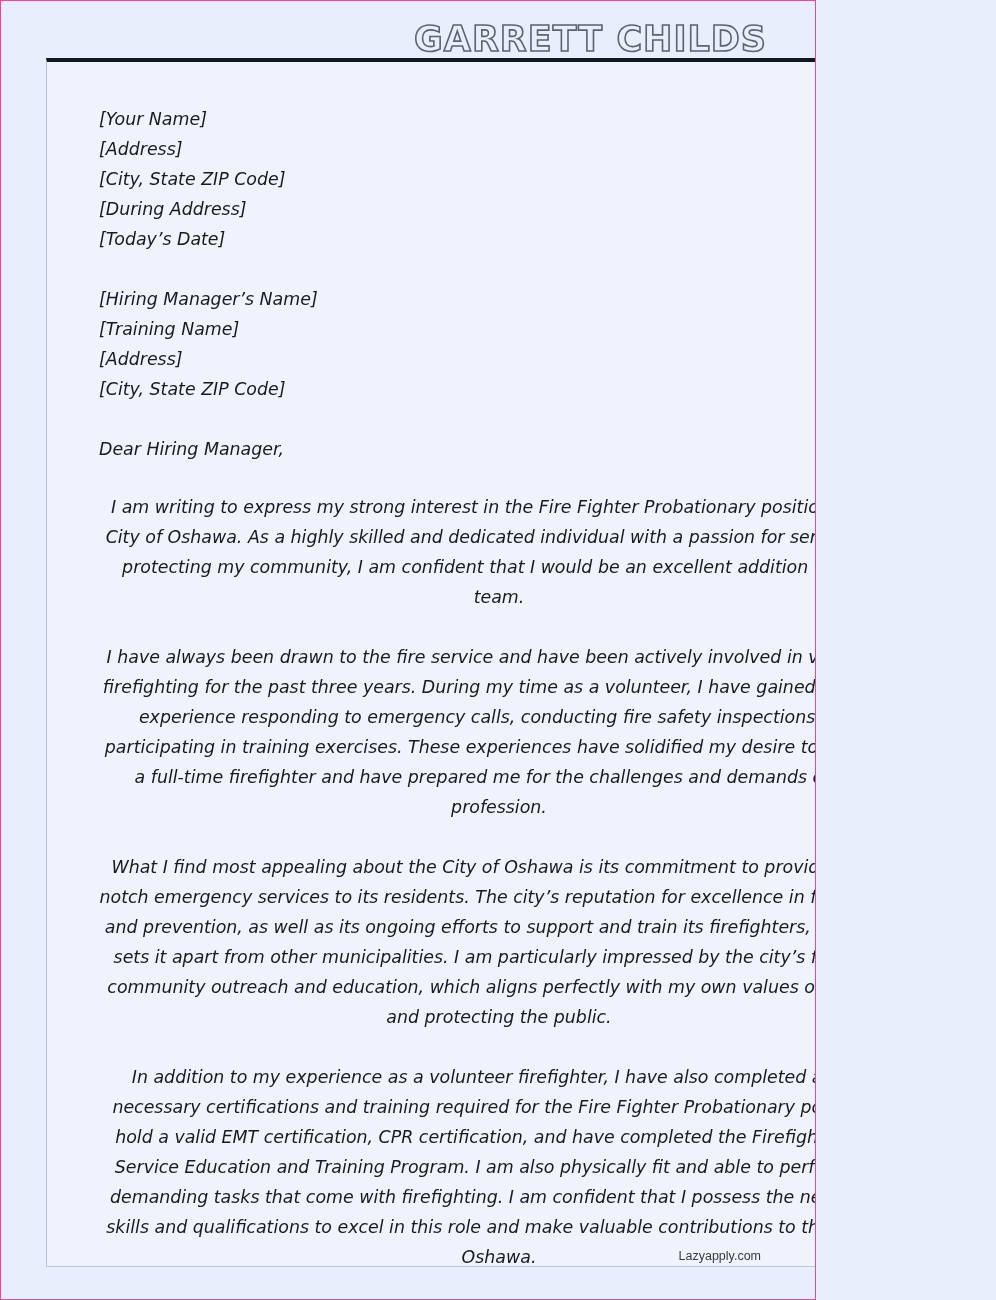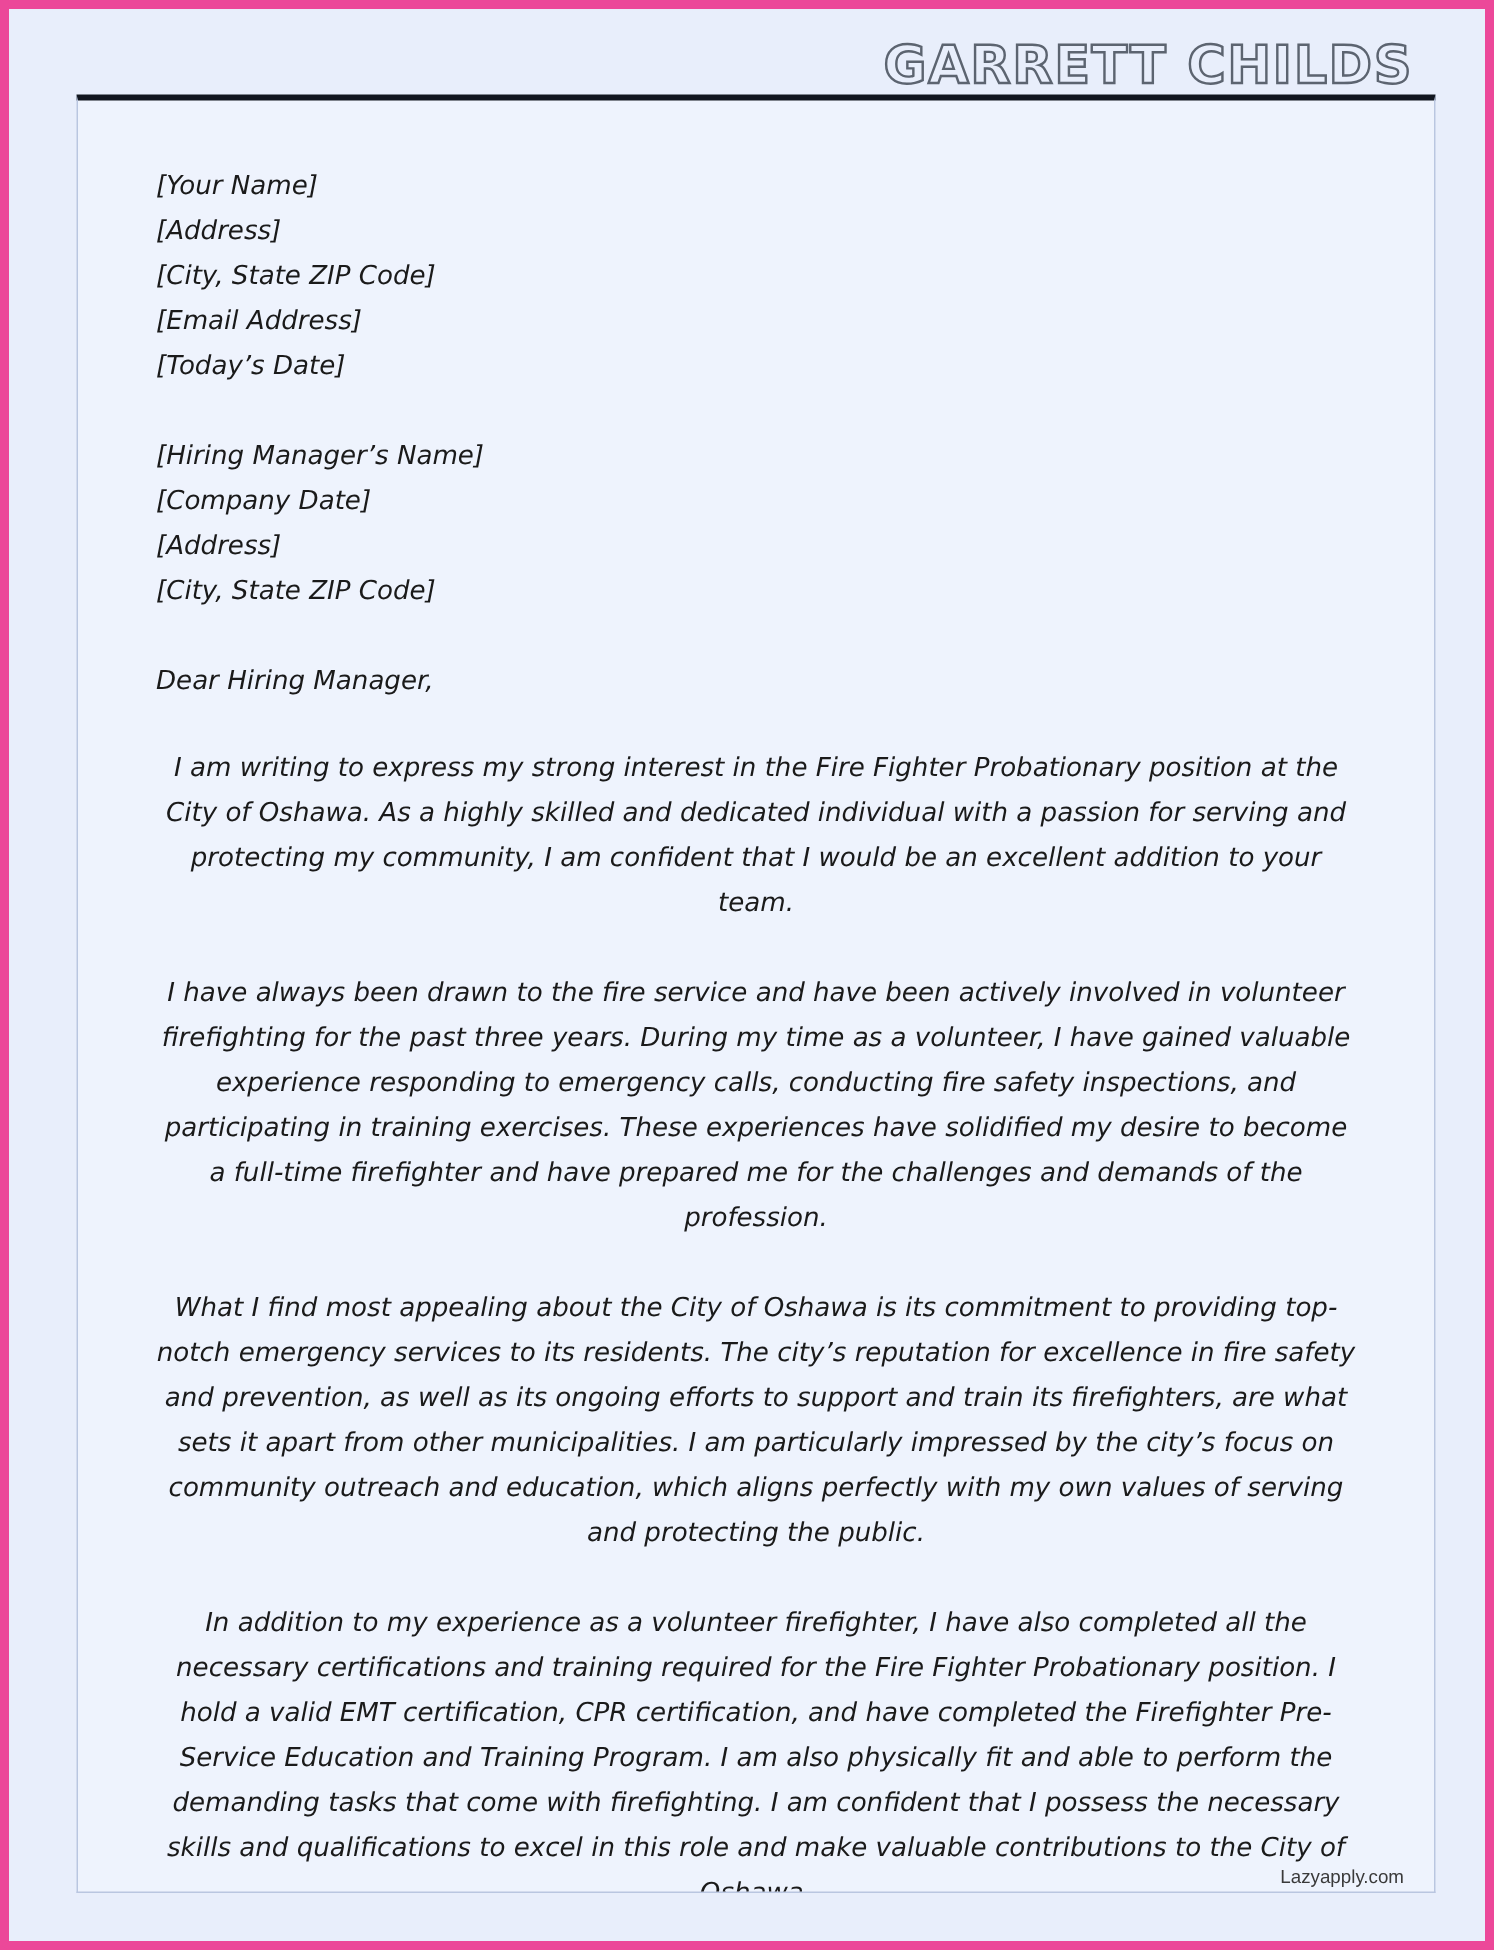--- a/index.html
+++ b/index.html
@@ -8,24 +8,24 @@
   }
   body {
     width: 996px;
     height: 1300px;
     background: #e8eefb;
     font-family: "DejaVu Sans", sans-serif;
     overflow: hidden;
   }
   .page {
     position: relative;
-    width: 996px;
+    width: 816px;
     height: 1300px;
     box-sizing: border-box;
-    border: 6px solid #ec4899;
+    border: 1px solid #ec4899;
     background: #e8eefb;
     overflow: hidden;
   }
   .header-band {
     position: absolute;
     top: 0;
     left: 0;
     right: 0;
     height: 57px;
     background: #e8eefb;
@@ -100,29 +100,29 @@
     <div class="header-name">GARRETT CHILDS</div>
   </div>
 
   <div class="doc-sheet">
     <div class="letter">
 
       <div>
         <div class="addr-line">[Your Name]</div>
         <div class="addr-line">[Address]</div>
         <div class="addr-line">[City, State ZIP Code]</div>
-        <div class="addr-line">[Email Address]</div>
+        <div class="addr-line">[During Address]</div>
         <div class="addr-line">[Today’s Date]</div>
       </div>
 
       <div class="block-gap"></div>
 
       <div>
         <div class="addr-line">[Hiring Manager’s Name]</div>
-        <div class="addr-line">[Company Date]</div>
+        <div class="addr-line">[Training Name]</div>
         <div class="addr-line">[Address]</div>
         <div class="addr-line">[City, State ZIP Code]</div>
       </div>
 
       <div class="block-gap"></div>
 
       <div class="salutation">Dear Hiring Manager,</div>
 
       <p class="para">I am writing to express my strong interest in the Fire Fighter Probationary position at the City of Oshawa. As a highly skilled and dedicated individual with a passion for serving and protecting my community, I am confident that I would be an excellent addition to your team.</p>
       <p class="para">I have always been drawn to the fire service and have been actively involved in volunteer firefighting for the past three years. During my time as a volunteer, I have gained valuable experience responding to emergency calls, conducting fire safety inspections, and participating in training exercises. These experiences have solidified my desire to become a full-time firefighter and have prepared me for the challenges and demands of the profession.</p>

